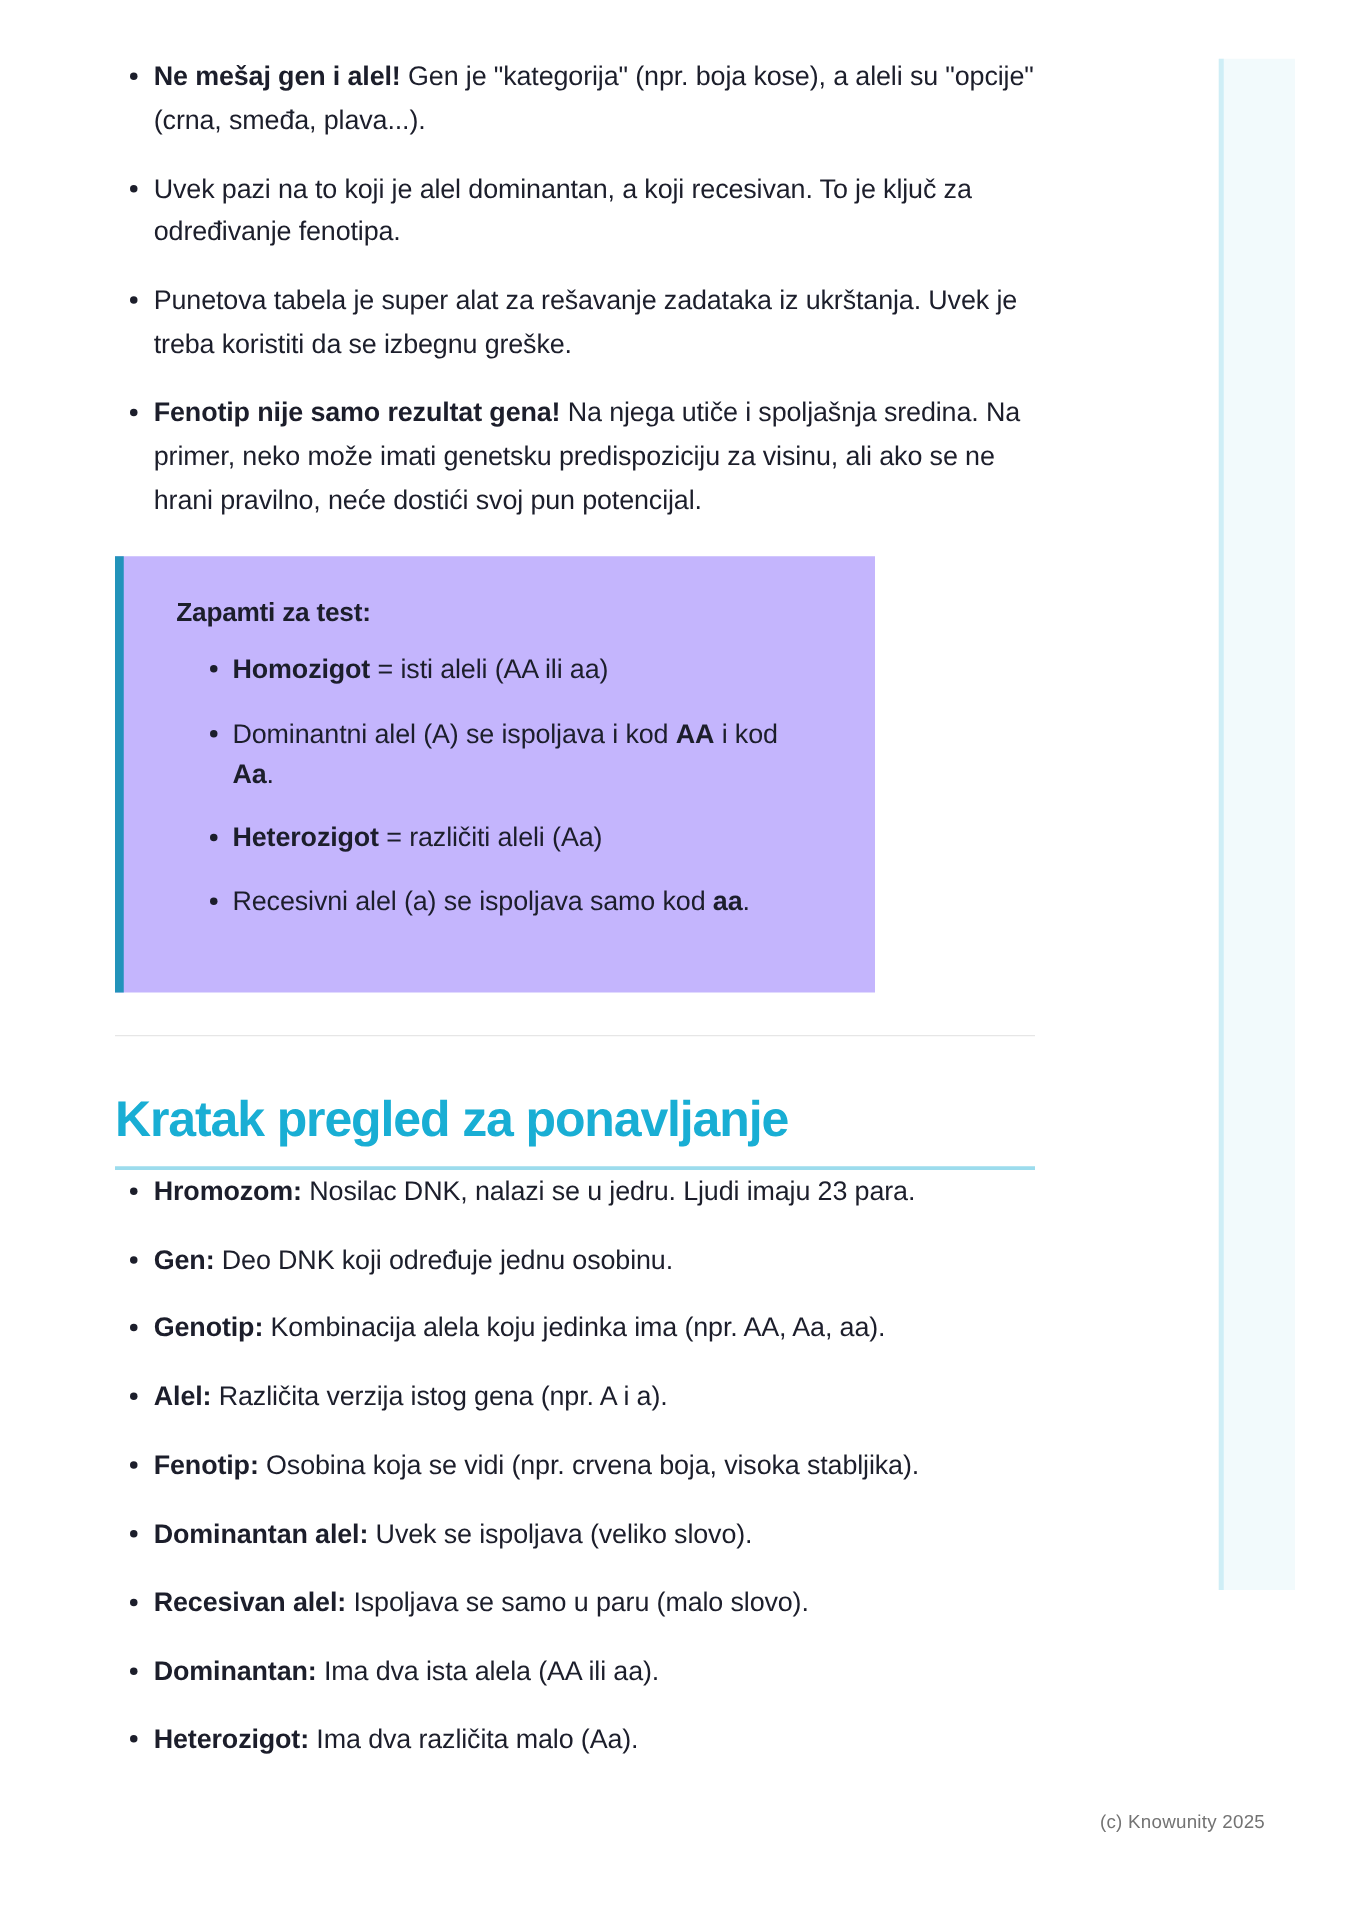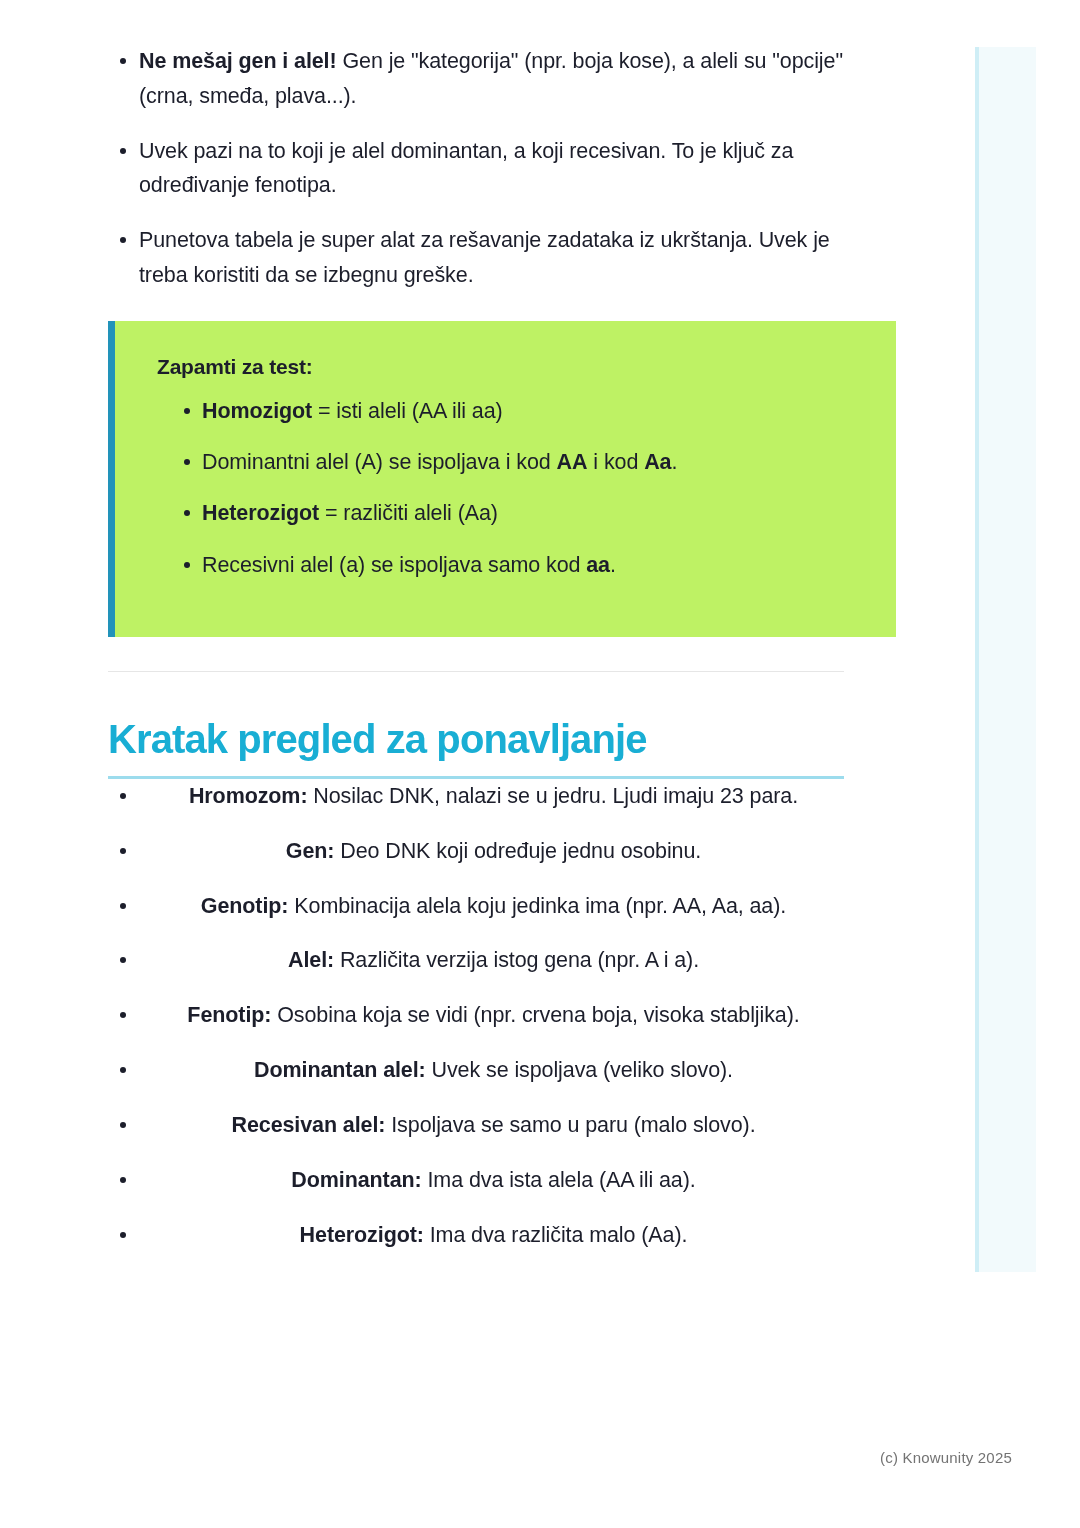--- a/index.html
+++ b/index.html
@@ -32,21 +32,21 @@
     top: 0;
     left: 0;
     width: 1080px;
     height: 1528px;
     box-sizing: border-box;
     padding: 40px 0 0 0;
   }
 
   .content {
     position: absolute;
-    left: 108px;
+    left: 92px;
     top: 44px;
     width: 740px;
   }
 
   
   ul.blist {
     list-style: none;
     margin: 0;
     padding: 0;
   }
@@ -79,23 +79,23 @@
   }
   .top-list {
     margin-bottom: 18px;
   }
 
   
   .callout {
     position: relative;
     margin-top: 28px;
     margin-bottom: 0;
-    width: 788px;
+    width: 608px;
     box-sizing: border-box;
-    background: #bef264;
+    background: #c4b5fd;
     border-left: 7px solid #2293ba;
     padding: 34px 30px 40px 42px;
     min-height: 200px;
   }
   .callout-title {
     font-size: 21px;
     font-weight: 700;
     color: #1c1e2b;
     margin: 0 0 10px 0;
     letter-spacing: -0.2px;
@@ -149,21 +149,20 @@
     background: #9cdced;
     margin-top: 14px;
   }
 
   .glossary {
     margin-top: 30px;
   }
   .glossary > li {
     margin-bottom: 18px;
     line-height: 1.45;
-    text-align: center;
   }
 
   
   .watermark {
     position: absolute;
     right: 68px;
     bottom: 62px;
     font-size: 15px;
     color: #737373;
     letter-spacing: 0.2px;
@@ -181,20 +180,23 @@
     <ul class="blist top-list">
       <li>
         <b>Ne mešaj gen i alel!</b><span> Gen je "kategorija" (npr. boja kose), a aleli su "opcije" (crna, smeđa, plava...).</span>
       </li>
       <li>
         <span>Uvek pazi na to koji je alel dominantan, a koji recesivan. To je ključ za određivanje fenotipa.</span>
       </li>
       <li>
         <span>Punetova tabela je super alat za rešavanje zadataka iz ukrštanja. Uvek je treba koristiti da se izbegnu greške.</span>
       </li>
+      <li>
+        <b>Fenotip nije samo rezultat gena!</b><span> Na njega utiče i spoljašnja sredina. Na primer, neko može imati genetsku predispoziciju za visinu, ali ako se ne hrani pravilno, neće dostići svoj pun potencijal.</span>
+      </li>
     </ul>
 
     <div class="callout">
       <div class="callout-title">Zapamti za test:</div>
       <ul class="clist">
         <li>
           <b>Homozigot</b><span> = isti aleli (AA ili aa)</span>
         </li>
         <li>
           <span>Dominantni alel (A) se ispoljava i kod </span><b>AA</b><span> i kod </span><b>Aa</b><span>.</span>

